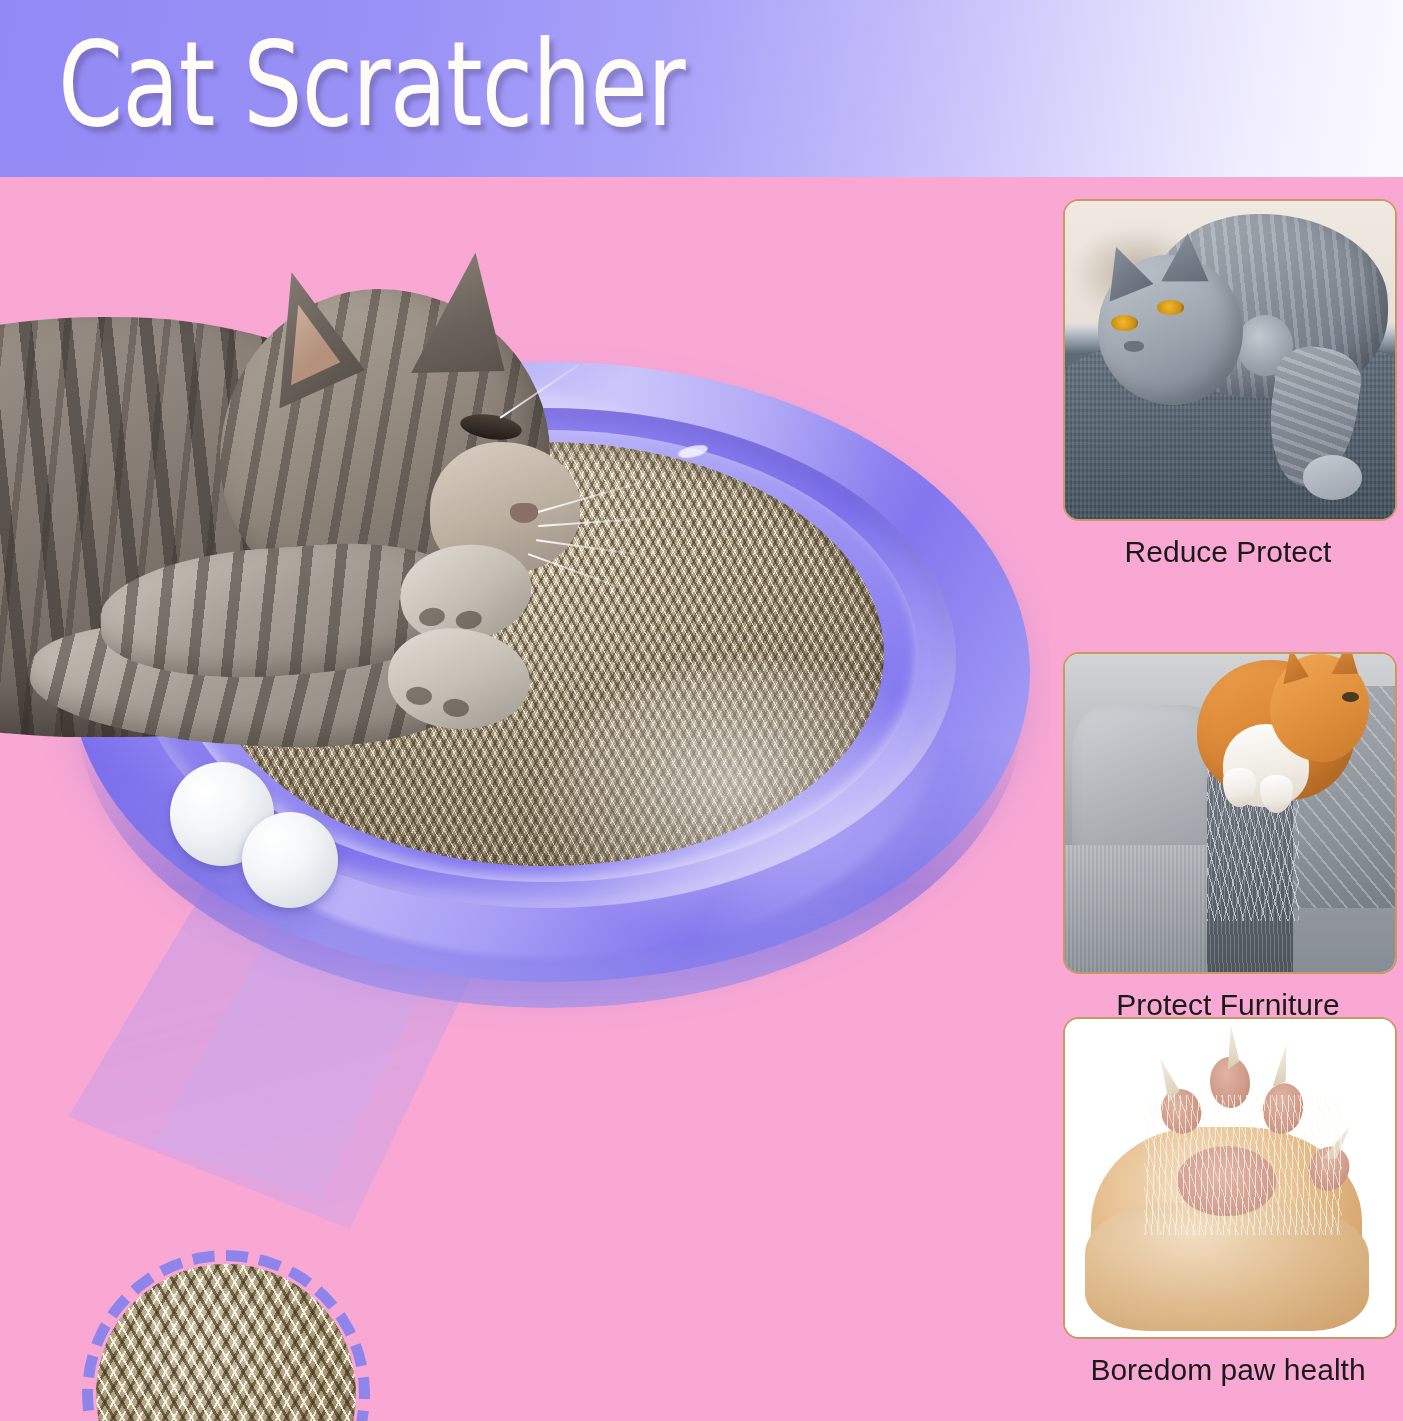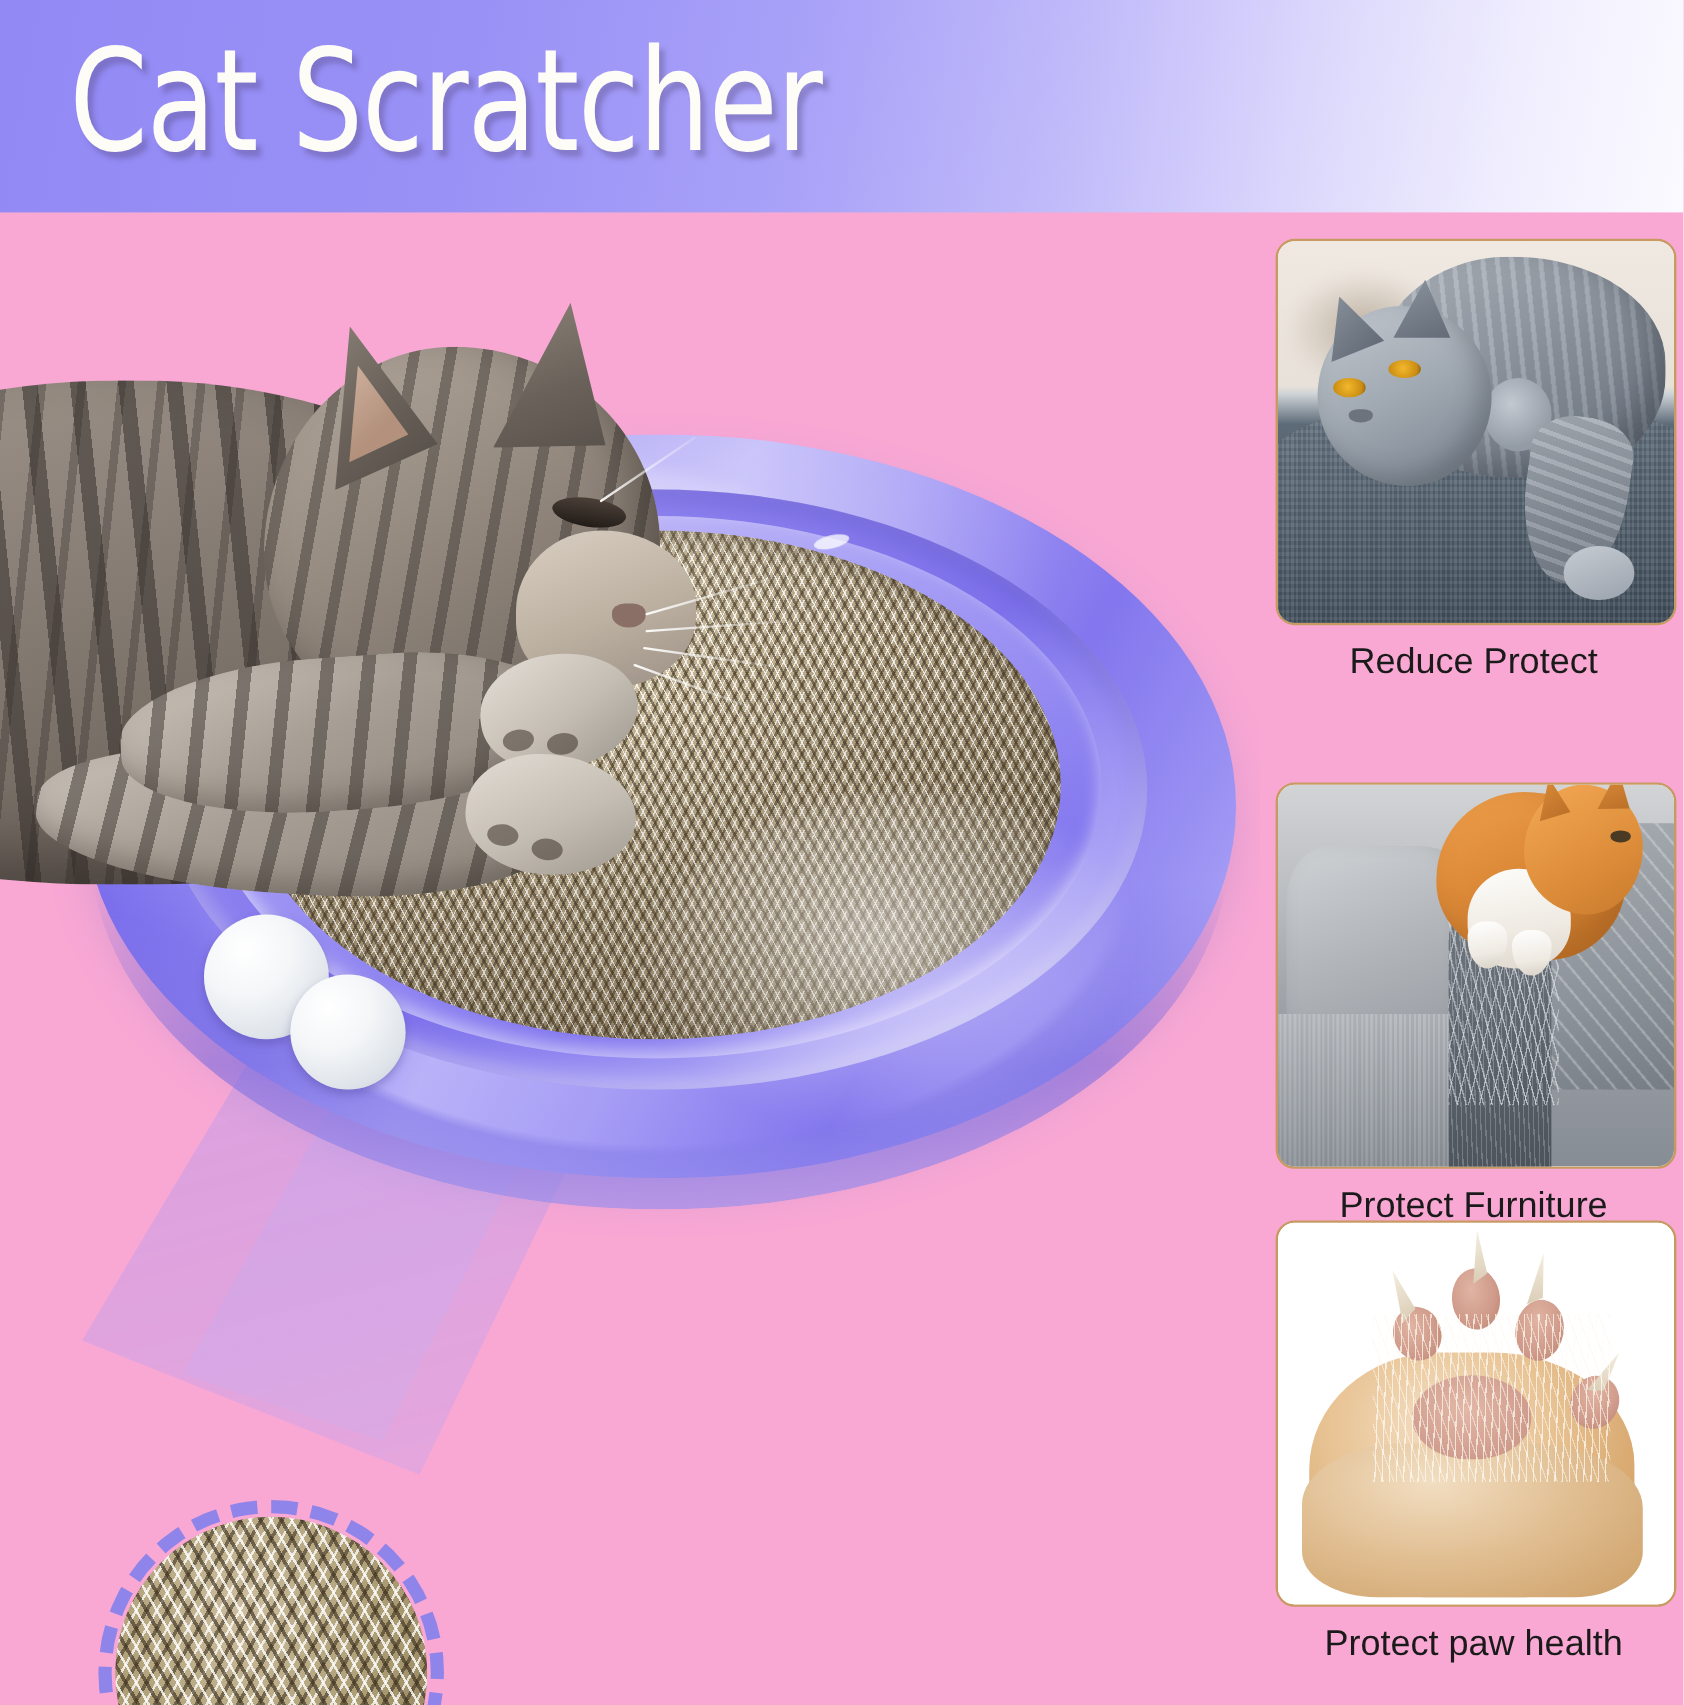--- a/index.html
+++ b/index.html
@@ -681,18 +681,18 @@
         <div class="toe-pad" id="tp1"></div>
         <div class="toe-pad" id="tp2"></div>
         <div class="toe-pad" id="tp3"></div>
         <div class="toe-pad" id="tp4"></div>
         <div class="claw" id="cl1"></div>
         <div class="claw" id="cl2"></div>
         <div class="claw" id="cl3"></div>
         <div class="claw" id="cl4"></div>
         <div class="paw-fur-fringe"></div>
       </div>
-      <div class="feature-caption">Protect paw health</div>
+      <div class="feature-caption">Boredom paw health</div>
     </div>
 
   </div>
 
 </div>
 
 </body></html>

